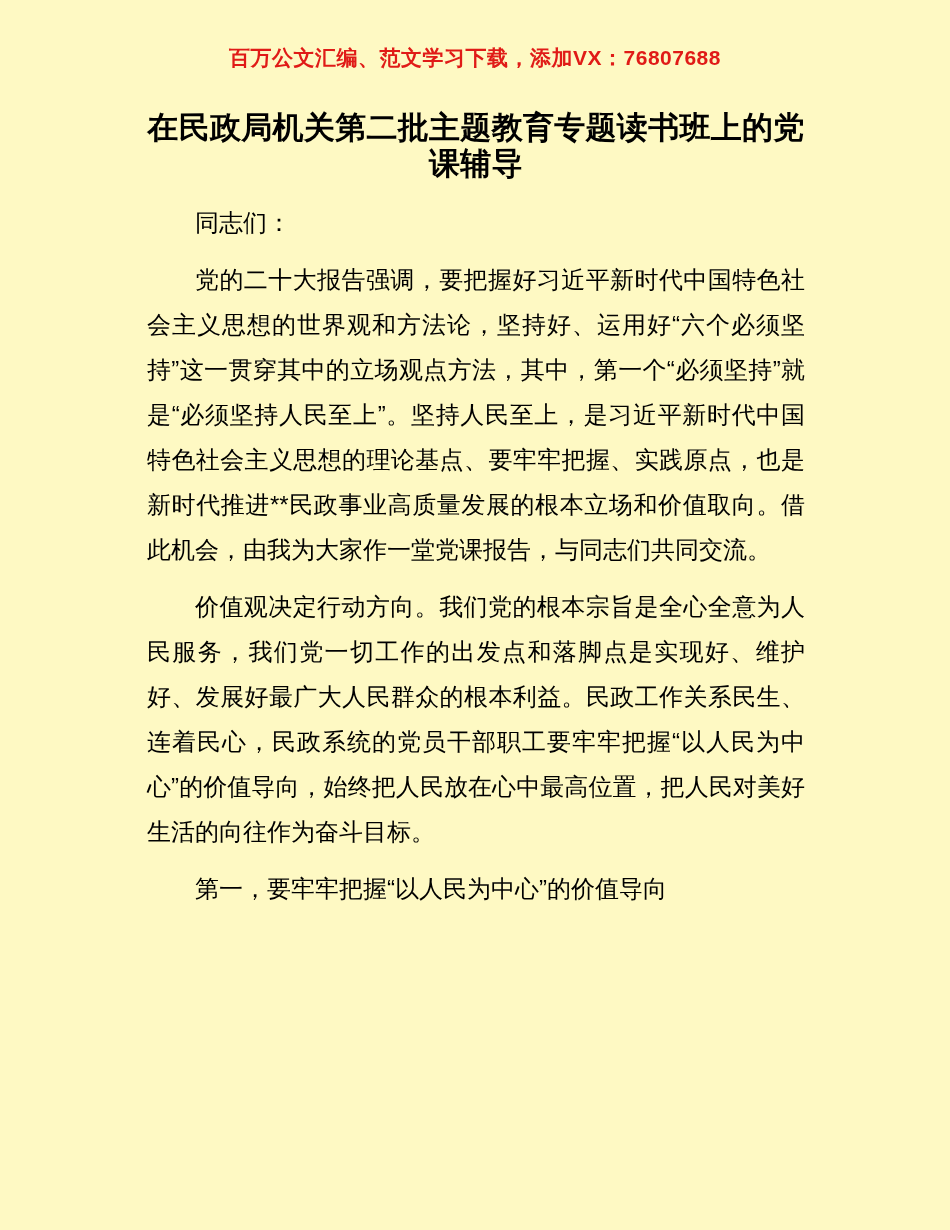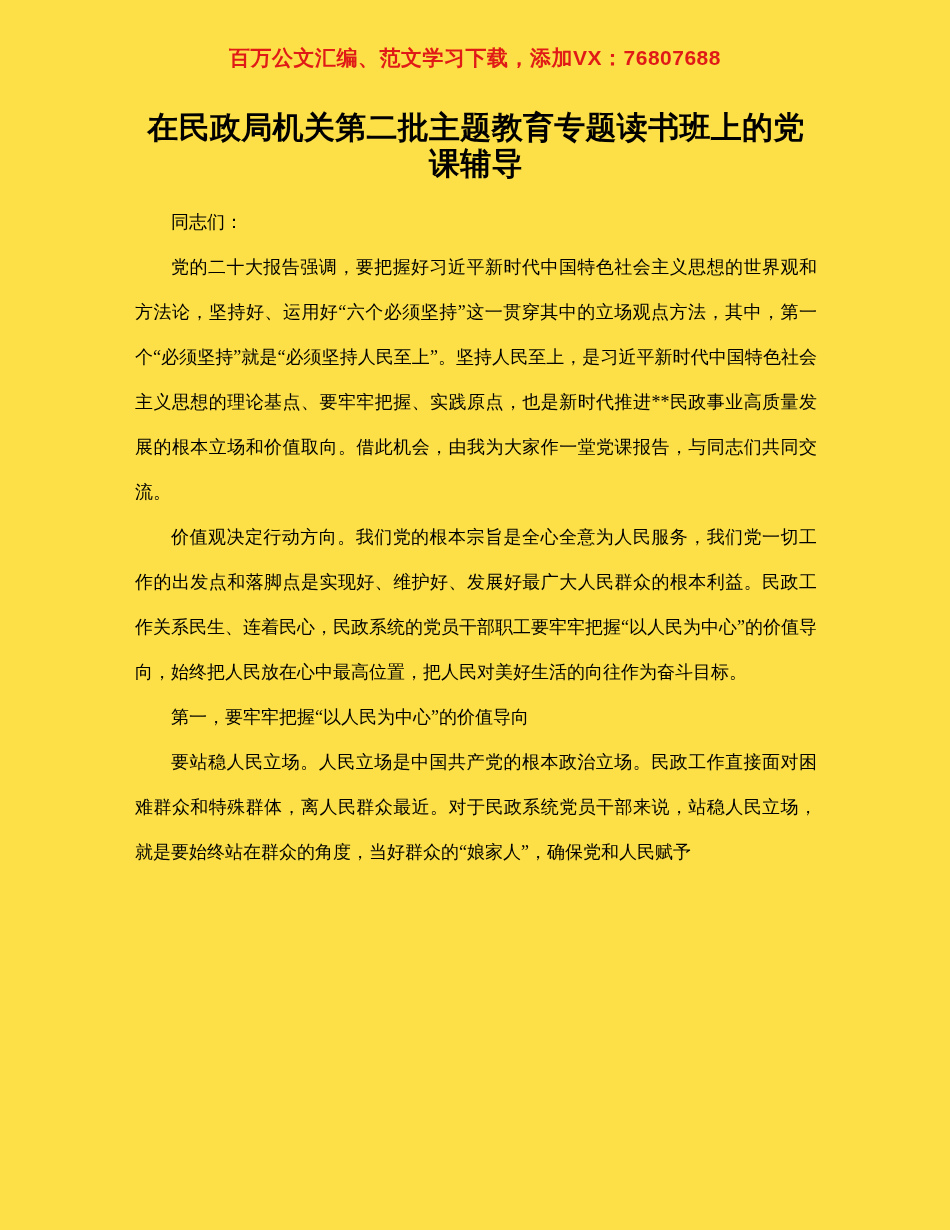--- a/index.html
+++ b/index.html
@@ -12,21 +12,21 @@
     height: 1230px;
     overflow: hidden;
     font-family: "Liberation Sans", "DejaVu Sans", sans-serif;
     color: #000000;
     -webkit-font-smoothing: antialiased;
   }
   .page {
     position: relative;
     width: 950px;
     height: 1230px;
-    background: #fde047;
+    background: #fef9c3;
     box-sizing: border-box;
   }
   .ad-header {
     position: absolute;
     top: 44px;
     left: 0;
     width: 950px;
     text-align: center;
     color: #e01b17;
     font-size: 21px;
@@ -44,29 +44,28 @@
   .doc-title {
     font-size: 31px;
     font-weight: 700;
     line-height: 36px;
     text-align: center;
     letter-spacing: 0.3px;
     margin: 0 0 18px 0;
     padding: 0 4px;
   }
   .para {
-    font-size: 18px;
+    font-size: 24px;
     line-height: 45px;
     text-align: justify;
     text-justify: inter-ideograph;
     text-indent: 2em;
-    margin: 0;
+    margin: 12px;
     letter-spacing: 0px;
     word-break: break-all;
-    font-family: Liberation Serif, serif;
   }
   .para + .para {
     margin-top: 0px;
   }
   .para.heading-line {
     text-indent: 2em;
   }
 </style>
 </head>
 <body>
@@ -80,17 +79,16 @@
     <h1 class="doc-title">在民政局机关第二批主题教育专题读书班上的党课辅导</h1>
 
     <p class="para">同志们：</p>
 
     <p class="para">党的二十大报告强调，要把握好习近平新时代中国特色社会主义思想的世界观和方法论，坚持好、运用好“六个必须坚持”这一贯穿其中的立场观点方法，其中，第一个“必须坚持”就是“必须坚持人民至上”。坚持人民至上，是习近平新时代中国特色社会主义思想的理论基点、要牢牢把握、实践原点，也是新时代推进**民政事业高质量发展的根本立场和价值取向。借此机会，由我为大家作一堂党课报告，与同志们共同交流。</p>
 
     <p class="para">价值观决定行动方向。我们党的根本宗旨是全心全意为人民服务，我们党一切工作的出发点和落脚点是实现好、维护好、发展好最广大人民群众的根本利益。民政工作关系民生、连着民心，民政系统的党员干部职工要牢牢把握“以人民为中心”的价值导向，始终把人民放在心中最高位置，把人民对美好生活的向往作为奋斗目标。</p>
 
     <p class="para heading-line">第一，要牢牢把握“以人民为中心”的价值导向</p>
 
-    <p class="para">要站稳人民立场。人民立场是中国共产党的根本政治立场。民政工作直接面对困难群众和特殊群体，离人民群众最近。对于民政系统党员干部来说，站稳人民立场，就是要始终站在群众的角度，当好群众的“娘家人”，确保党和人民赋予</p>
 
   </div>
 
 </div>
 
 </body></html>

